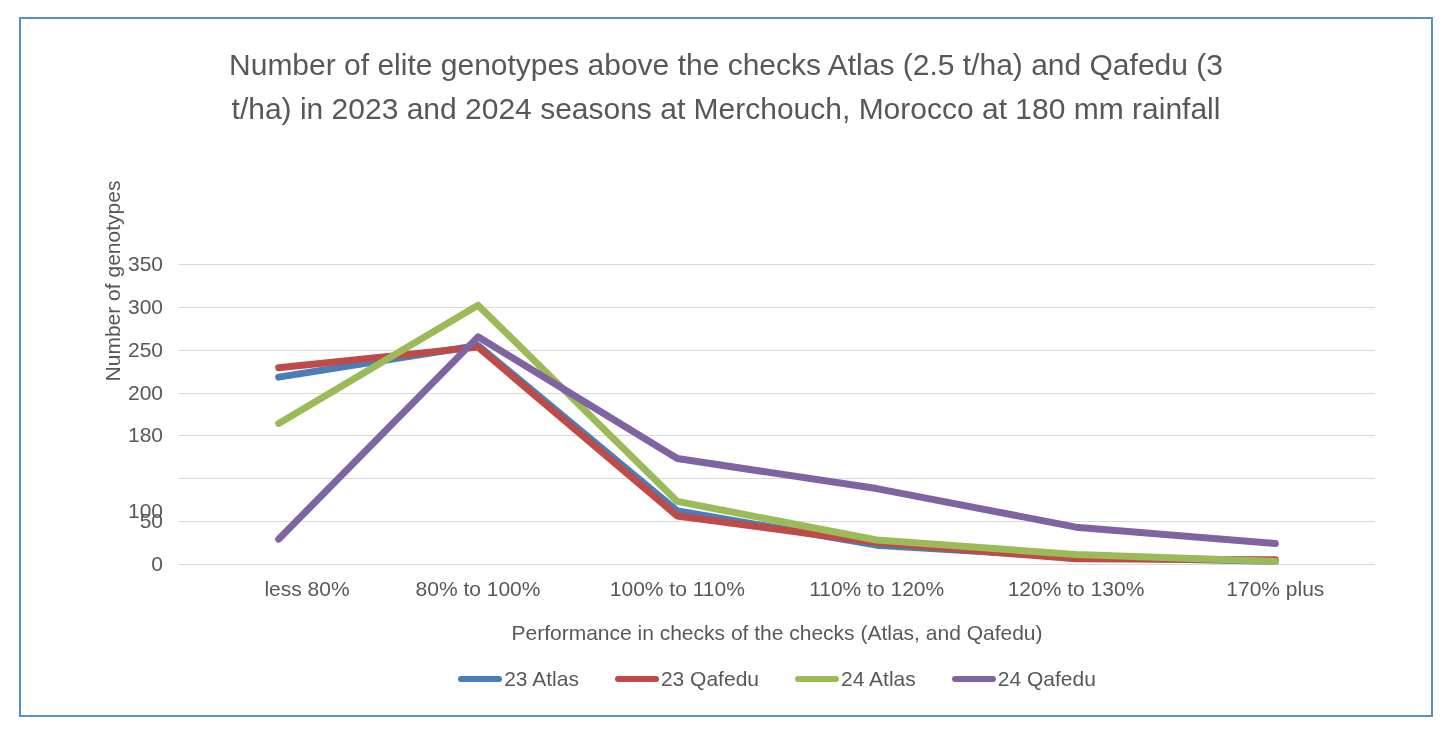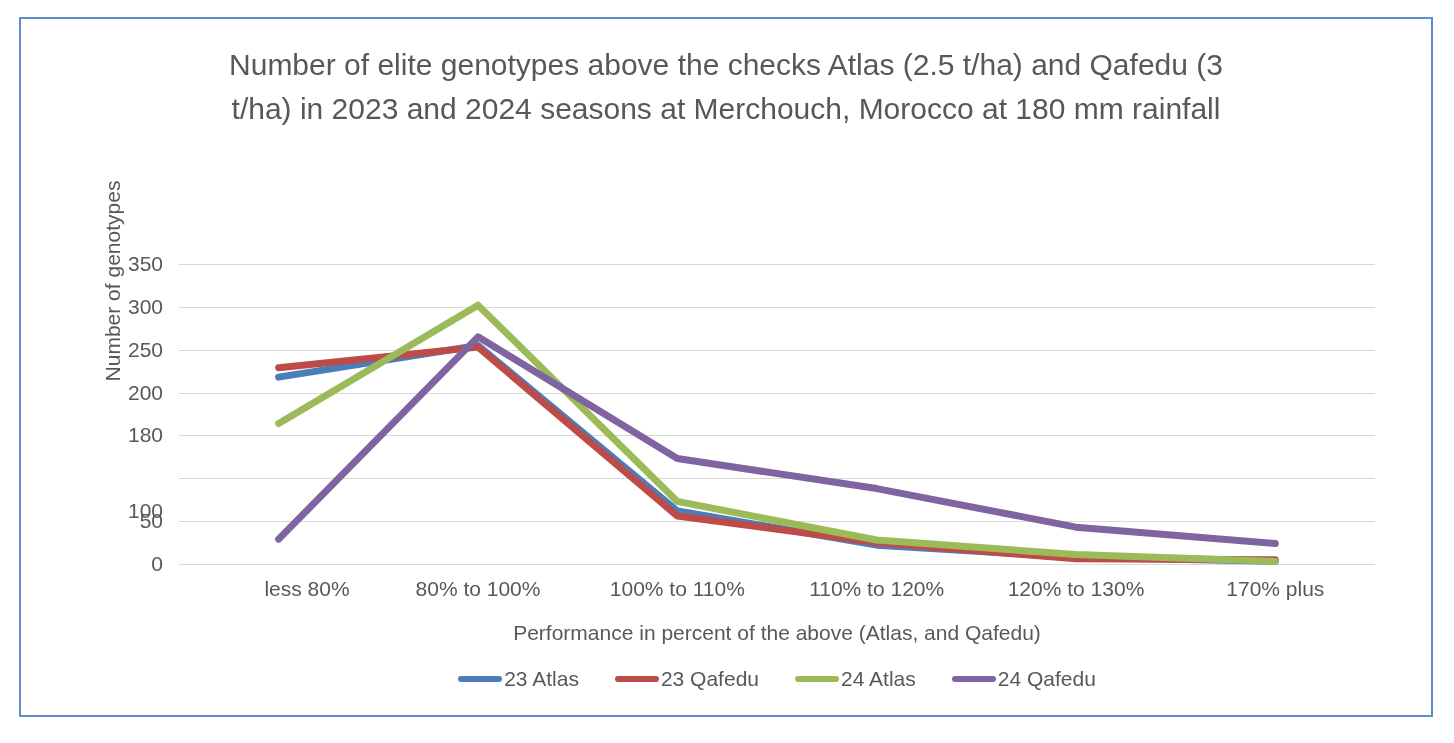--- a/index.html
+++ b/index.html
@@ -181,21 +181,21 @@
 
     <div id="x-axis-labels">
         <div class="xtick" style="left: 115px; margin-left: 13px;">less 80%</div>
         <div class="xtick" style="left: 299px;">80% to 100%</div>
         <div class="xtick" style="left: 498.333px;">100% to 110%</div>
         <div class="xtick" style="left: 697.667px;">110% to 120%</div>
         <div class="xtick" style="left: 897px;">120% to 130%</div>
         <div class="xtick" style="left: 1096.33px;">170% plus</div>
       </div>
 
-    <div id="x-axis-title">Performance in percent of the above (Atlas, and Qafedu)</div>
+    <div id="x-axis-title">Performance in checks of the checks (Atlas, and Qafedu)</div>
 
     <div id="legend">
         <div class="legend-item">
           <span class="legend-swatch" style="background: rgb(74, 126, 187);"></span>
           <span class="legend-label">23 Atlas</span>
         </div>
         <div class="legend-item">
           <span class="legend-swatch" style="background: rgb(190, 75, 72);"></span>
           <span class="legend-label">23 Qafedu</span>
         </div>

